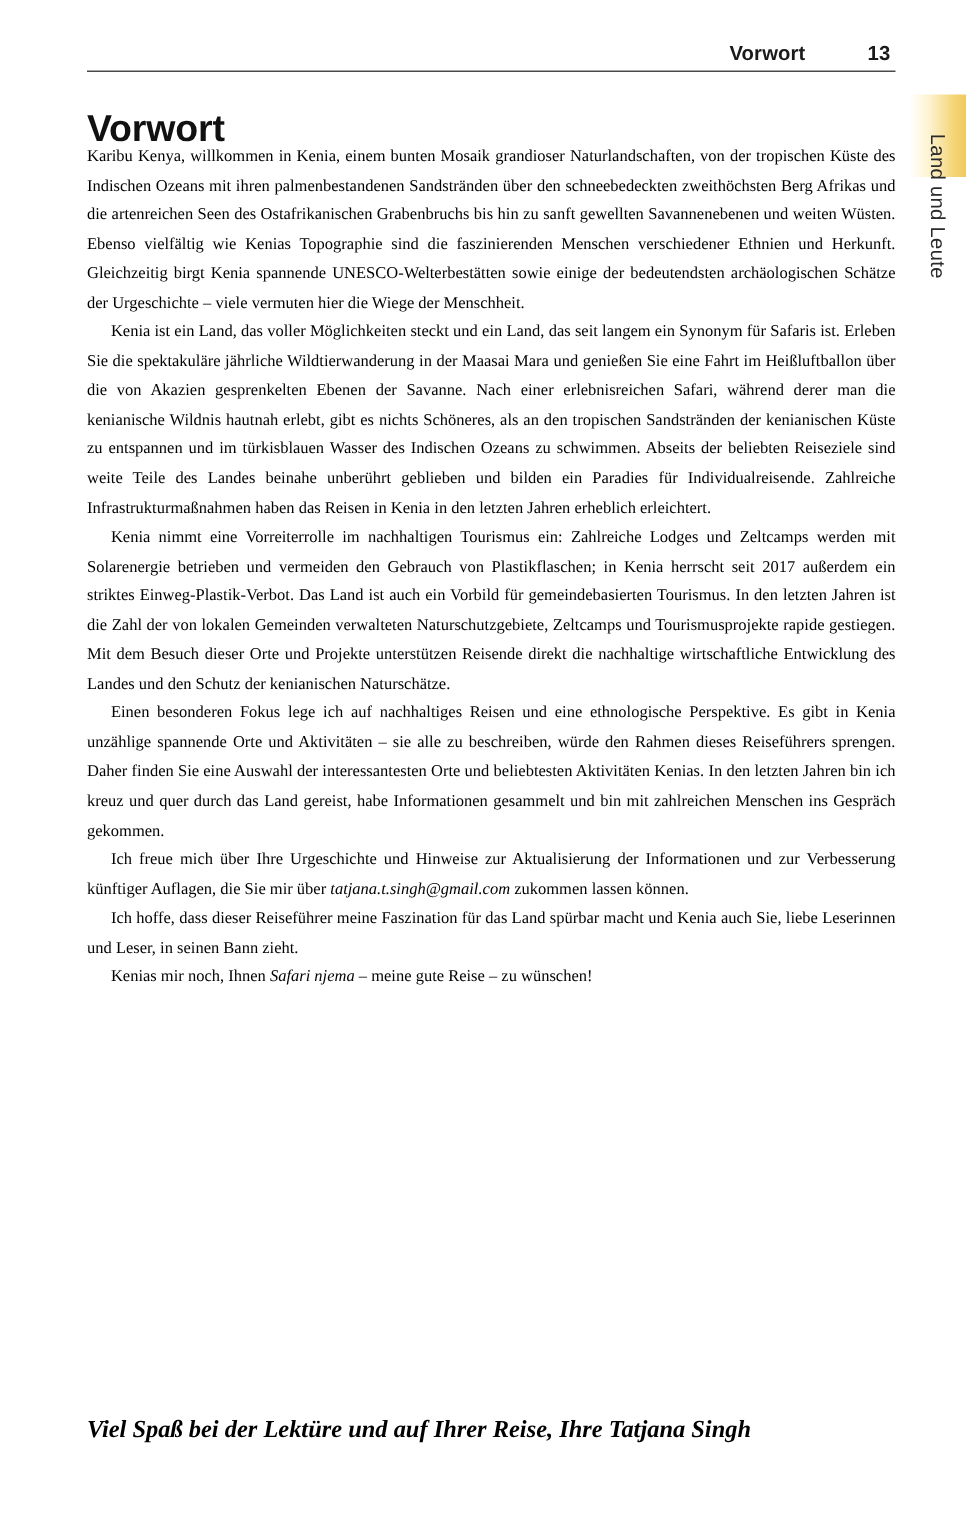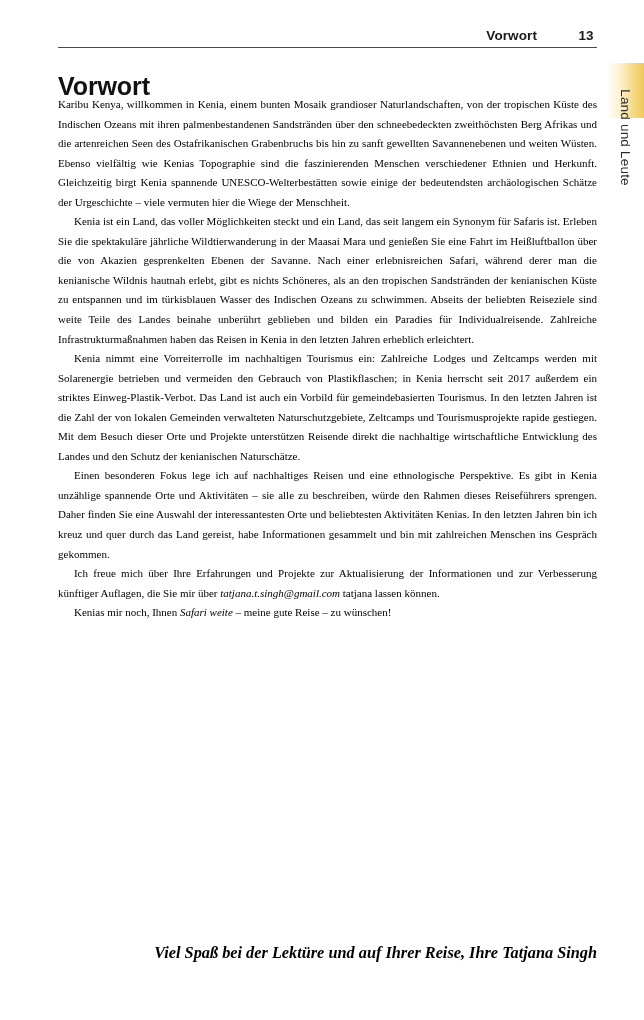--- a/index.html
+++ b/index.html
@@ -88,21 +88,20 @@
     text-indent: 1.45em;
   }
   .textblock em {
   }
 
   .signoff {
     position: absolute;
     left: 58px;
     top: 943px;
     width: 539px;
-    text-align: right;
     font-size: 16.3px;
     line-height: 20px;
     font-style: italic;
     font-weight: bold;
   }
 
   
   .thumbtab {
     position: absolute;
     right: 0;
@@ -150,22 +149,23 @@
   </div>
   <div class="runhead-rule"></div>
 
   <h1 class="chapter-title">Vorwort</h1>
 
   <div class="textblock">
     <p>Karibu Kenya, willkommen in Kenia, einem bunten Mosaik grandioser Naturlandschaften, von der tropischen Küste des Indischen Ozeans mit ihren palmenbestandenen Sandstränden über den schneebedeckten zweithöchsten Berg Afrikas und die artenreichen Seen des Ostafrikanischen Grabenbruchs bis hin zu sanft gewellten Savannenebenen und weiten Wüsten. Ebenso vielfältig wie Kenias Topographie sind die faszinierenden Menschen verschiedener Ethnien und Herkunft. Gleichzeitig birgt Kenia spannende UNESCO-Welterbestätten sowie einige der bedeutendsten archäologischen Schätze der Urgeschichte – viele vermuten hier die Wiege der Menschheit.</p>
     <p>Kenia ist ein Land, das voller Möglichkeiten steckt und ein Land, das seit langem ein Synonym für Safaris ist. Erleben Sie die spektakuläre jährliche Wildtierwanderung in der Maasai Mara und genießen Sie eine Fahrt im Heißluftballon über die von Akazien gesprenkelten Ebenen der Savanne. Nach einer erlebnisreichen Safari, während derer man die kenianische Wildnis hautnah erlebt, gibt es nichts Schöneres, als an den tropischen Sandstränden der kenianischen Küste zu entspannen und im türkisblauen Wasser des Indischen Ozeans zu schwimmen. Abseits der beliebten Reiseziele sind weite Teile des Landes beinahe unberührt geblieben und bilden ein Paradies für Individualreisende. Zahlreiche Infrastrukturmaßnahmen haben das Reisen in Kenia in den letzten Jahren erheblich erleichtert.</p>
     <p>Kenia nimmt eine Vorreiterrolle im nachhaltigen Tourismus ein: Zahlreiche Lodges und Zeltcamps werden mit Solarenergie betrieben und vermeiden den Gebrauch von Plastikflaschen; in Kenia herrscht seit 2017 außerdem ein striktes Einweg-Plastik-Verbot. Das Land ist auch ein Vorbild für gemeindebasierten Tourismus. In den letzten Jahren ist die Zahl der von lokalen Gemeinden verwalteten Naturschutzgebiete, Zeltcamps und Tourismusprojekte rapide gestiegen. Mit dem Besuch dieser Orte und Projekte unterstützen Reisende direkt die nachhaltige wirtschaftliche Entwicklung des Landes und den Schutz der kenianischen Naturschätze.</p>
     <p>Einen besonderen Fokus lege ich auf nachhaltiges Reisen und eine ethnologische Perspektive. Es gibt in Kenia unzählige spannende Orte und Aktivitäten – sie alle zu beschreiben, würde den Rahmen dieses Reiseführers sprengen. Daher finden Sie eine Auswahl der interessantesten Orte und beliebtesten Aktivitäten Kenias. In den letzten Jahren bin ich kreuz und quer durch das Land gereist, habe Informationen gesammelt und bin mit zahlreichen Menschen ins Gespräch gekommen.</p>
-    <p><span>Ich freue mich über Ihre Erfahrungen und Projekte zur Aktualisierung der Informationen und zur Verbesserung künftiger Auflagen, die Sie mir über </span><em>tatjana.t.singh@gmail.com</em><span> tatjana lassen können.</span></p>
-    <p><span>Kenias mir noch, Ihnen </span><em>Safari weite</em><span> – meine gute Reise – zu wünschen!</span></p>
+    <p><span>Ich freue mich über Ihre Urgeschichte und Hinweise zur Aktualisierung der Informationen und zur Verbesserung künftiger Auflagen, die Sie mir über </span><em>tatjana.t.singh@gmail.com</em><span> zukommen lassen können.</span></p>
+    <p>Ich hoffe, dass dieser Reiseführer meine Faszination für das Land spürbar macht und Kenia auch Sie, liebe Leserinnen und Leser, in seinen Bann zieht.</p>
+    <p><span>Kenias mir noch, Ihnen </span><em>Safari njema</em><span> – meine gute Reise – zu wünschen!</span></p>
   </div>
 
   <div class="signoff">Viel Spaß bei der Lektüre und auf Ihrer Reise, Ihre Tatjana Singh</div>
 
   <div class="thumbtab">
     <div class="thumbtab-swatch"></div>
     <div class="thumbtab-label">
       <span>Land und Leute</span>
     </div>
   </div>

